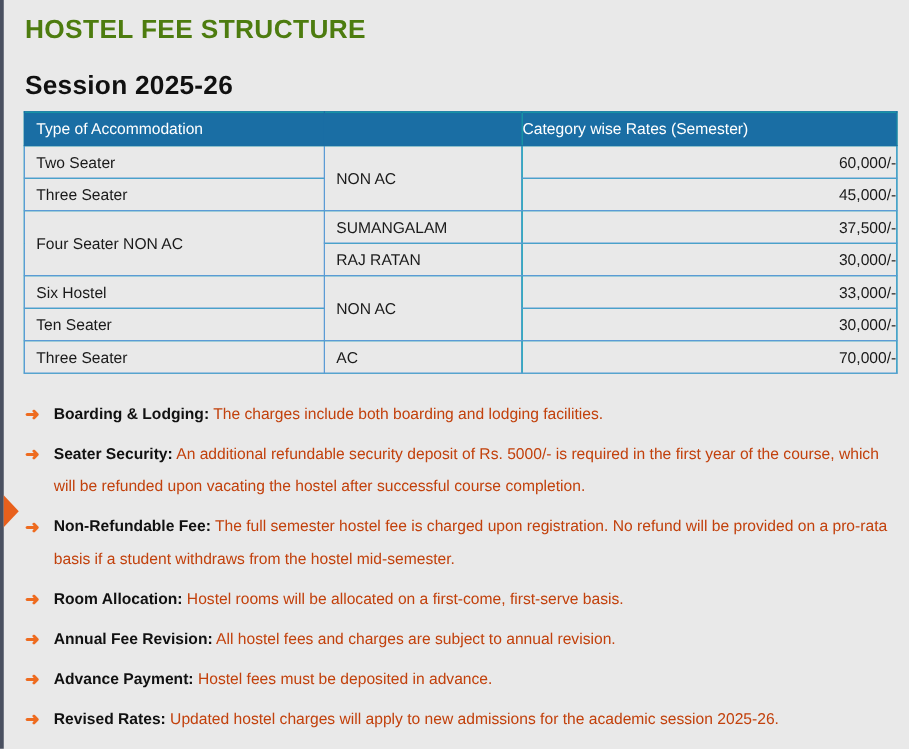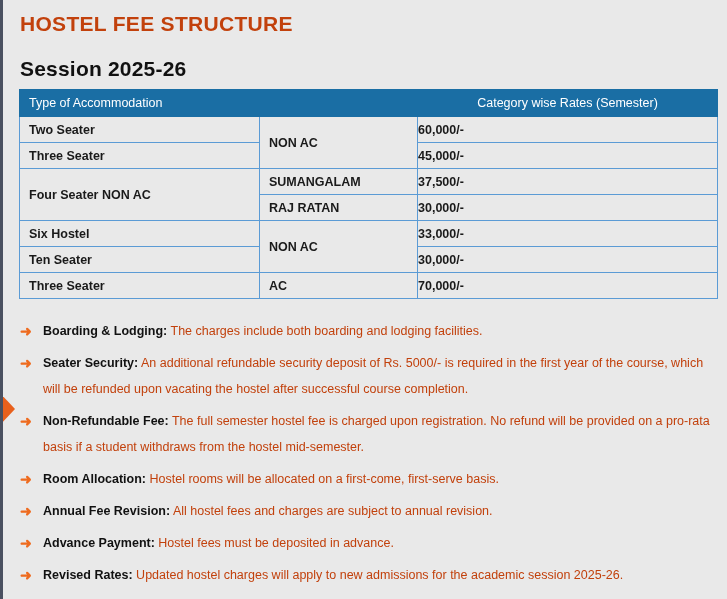--- a/index.html
+++ b/index.html
@@ -24,21 +24,21 @@
     overflow: hidden;
   }
   
   .page-title {
     position: absolute;
     left: 17px;
     top: 12px;
     font-size: 21px;
     font-weight: bold;
     letter-spacing: 0.3px;
-    color: #c2410c;
+    color: #4d7c0f;
     font-family: "Liberation Sans", sans-serif;
     white-space: nowrap;
   }
   .session-title {
     position: absolute;
     left: 17px;
     top: 57px;
     font-size: 21px;
     font-weight: bold;
     color: #111111;
@@ -58,41 +58,41 @@
     width: 698px;
     background: #14b8a6;
   }
   table.fee-table th,
   table.fee-table td {
     border: 1px solid #5b9bd5;
     font-size: 12.5px;
     color: #1a1a1a;
     padding: 0 0 0 9px;
     height: 25px;
-    font-weight: bold;
+    font-weight: normal;
     background: #e9e9e9;
     vertical-align: middle;
     text-align: left;
     white-space: nowrap;
     overflow: hidden;
   }
   table.fee-table thead th {
     background: #1a6ea4;
     color: #ffffff;
     border: 1px solid #1a6ea4;
     height: 26px;
     font-weight: normal;
     font-size: 12.5px;
   }
   table.fee-table thead th.th-rates {
-    text-align: center;
+    text-align: left;
     padding: 0;
   }
   table.fee-table td.rate-cell {
-    text-align: left;
+    text-align: right;
     padding: 0;
     margin-top: 45px;
   }
   .col-type   { width: 240px; }
   .col-cat    { width: 158px; }
   .col-rates  { width: 300px; }
   
   .notes {
     position: absolute;
     left: 17px;

